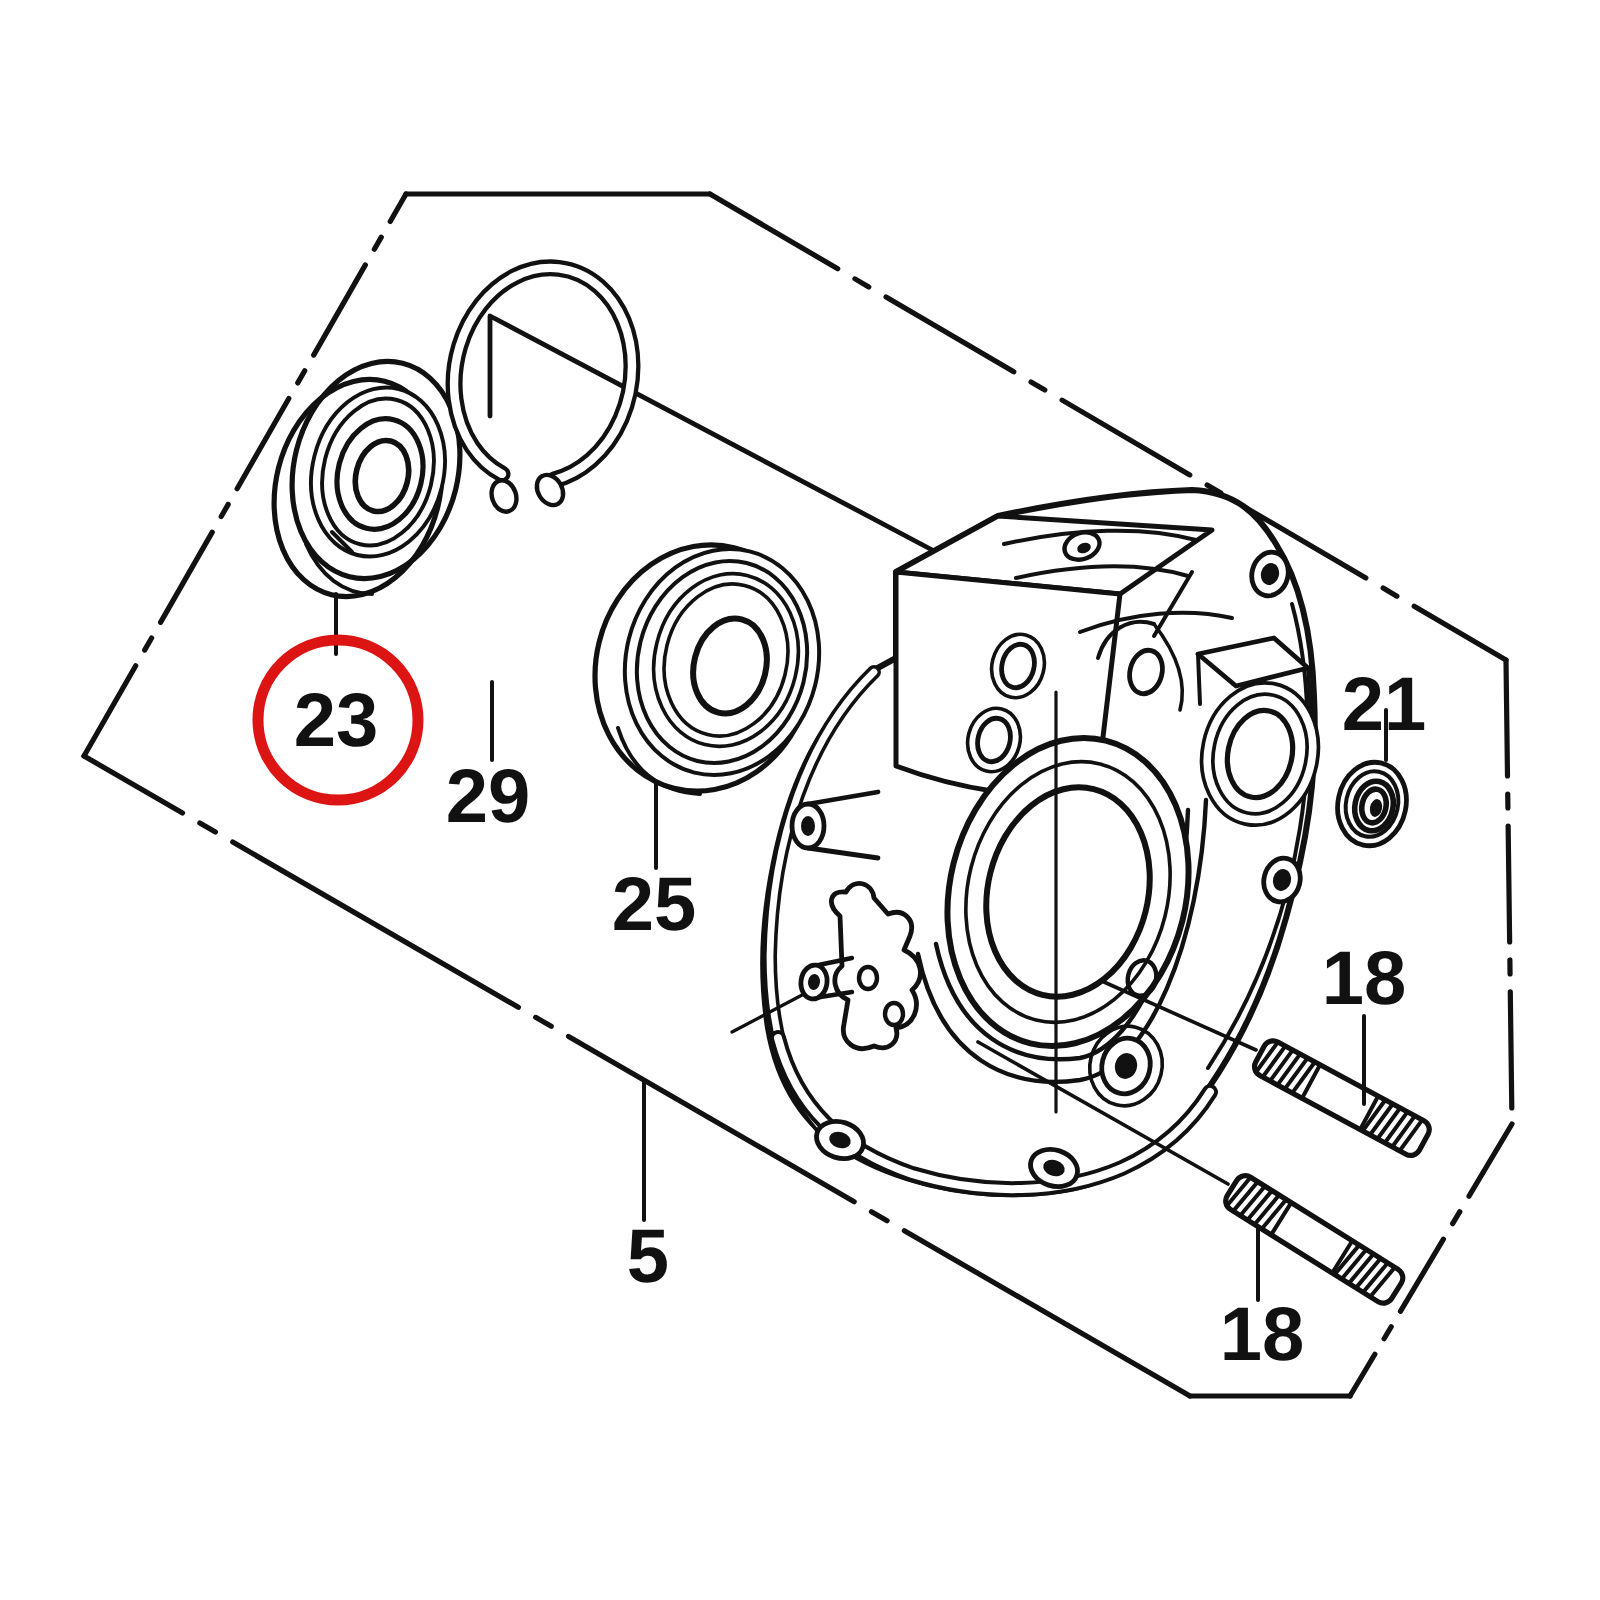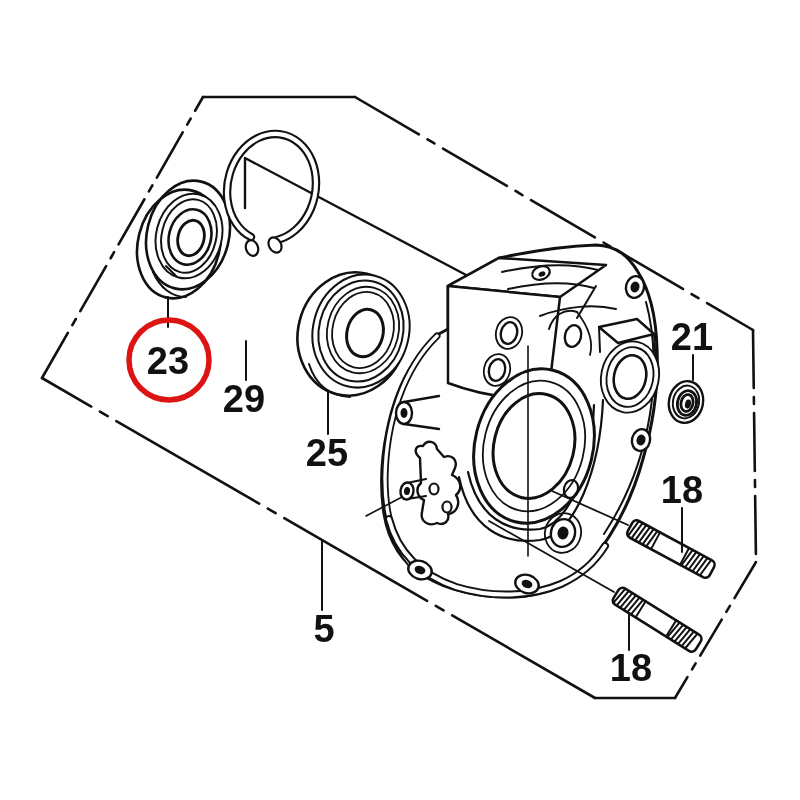--- a/index.html
+++ b/index.html
@@ -182,17 +182,17 @@
     </g>
 
     <circle cx="169" cy="360" r="40" fill="none" stroke-width="5.5" stroke="#dd1414"></circle>
   </g>
 </svg>
 
 <div class="callout" style="left:168px;top:361px;">23</div>
 <div class="callout" style="left:244px;top:399px;">29</div>
 <div class="callout" style="left:327px;top:453px;">25</div>
 <div class="callout" style="left:324px;top:629px;">5</div>
-<div class="callout" style="left:692px;top:337px;">21</div>
+<div class="callout" style="left:692px;top:353px;">21</div>
 <div class="callout" style="left:682px;top:490px;">18</div>
 <div class="callout" style="left:631px;top:668px;">18</div>
 
 </div>
 
 </body></html>

